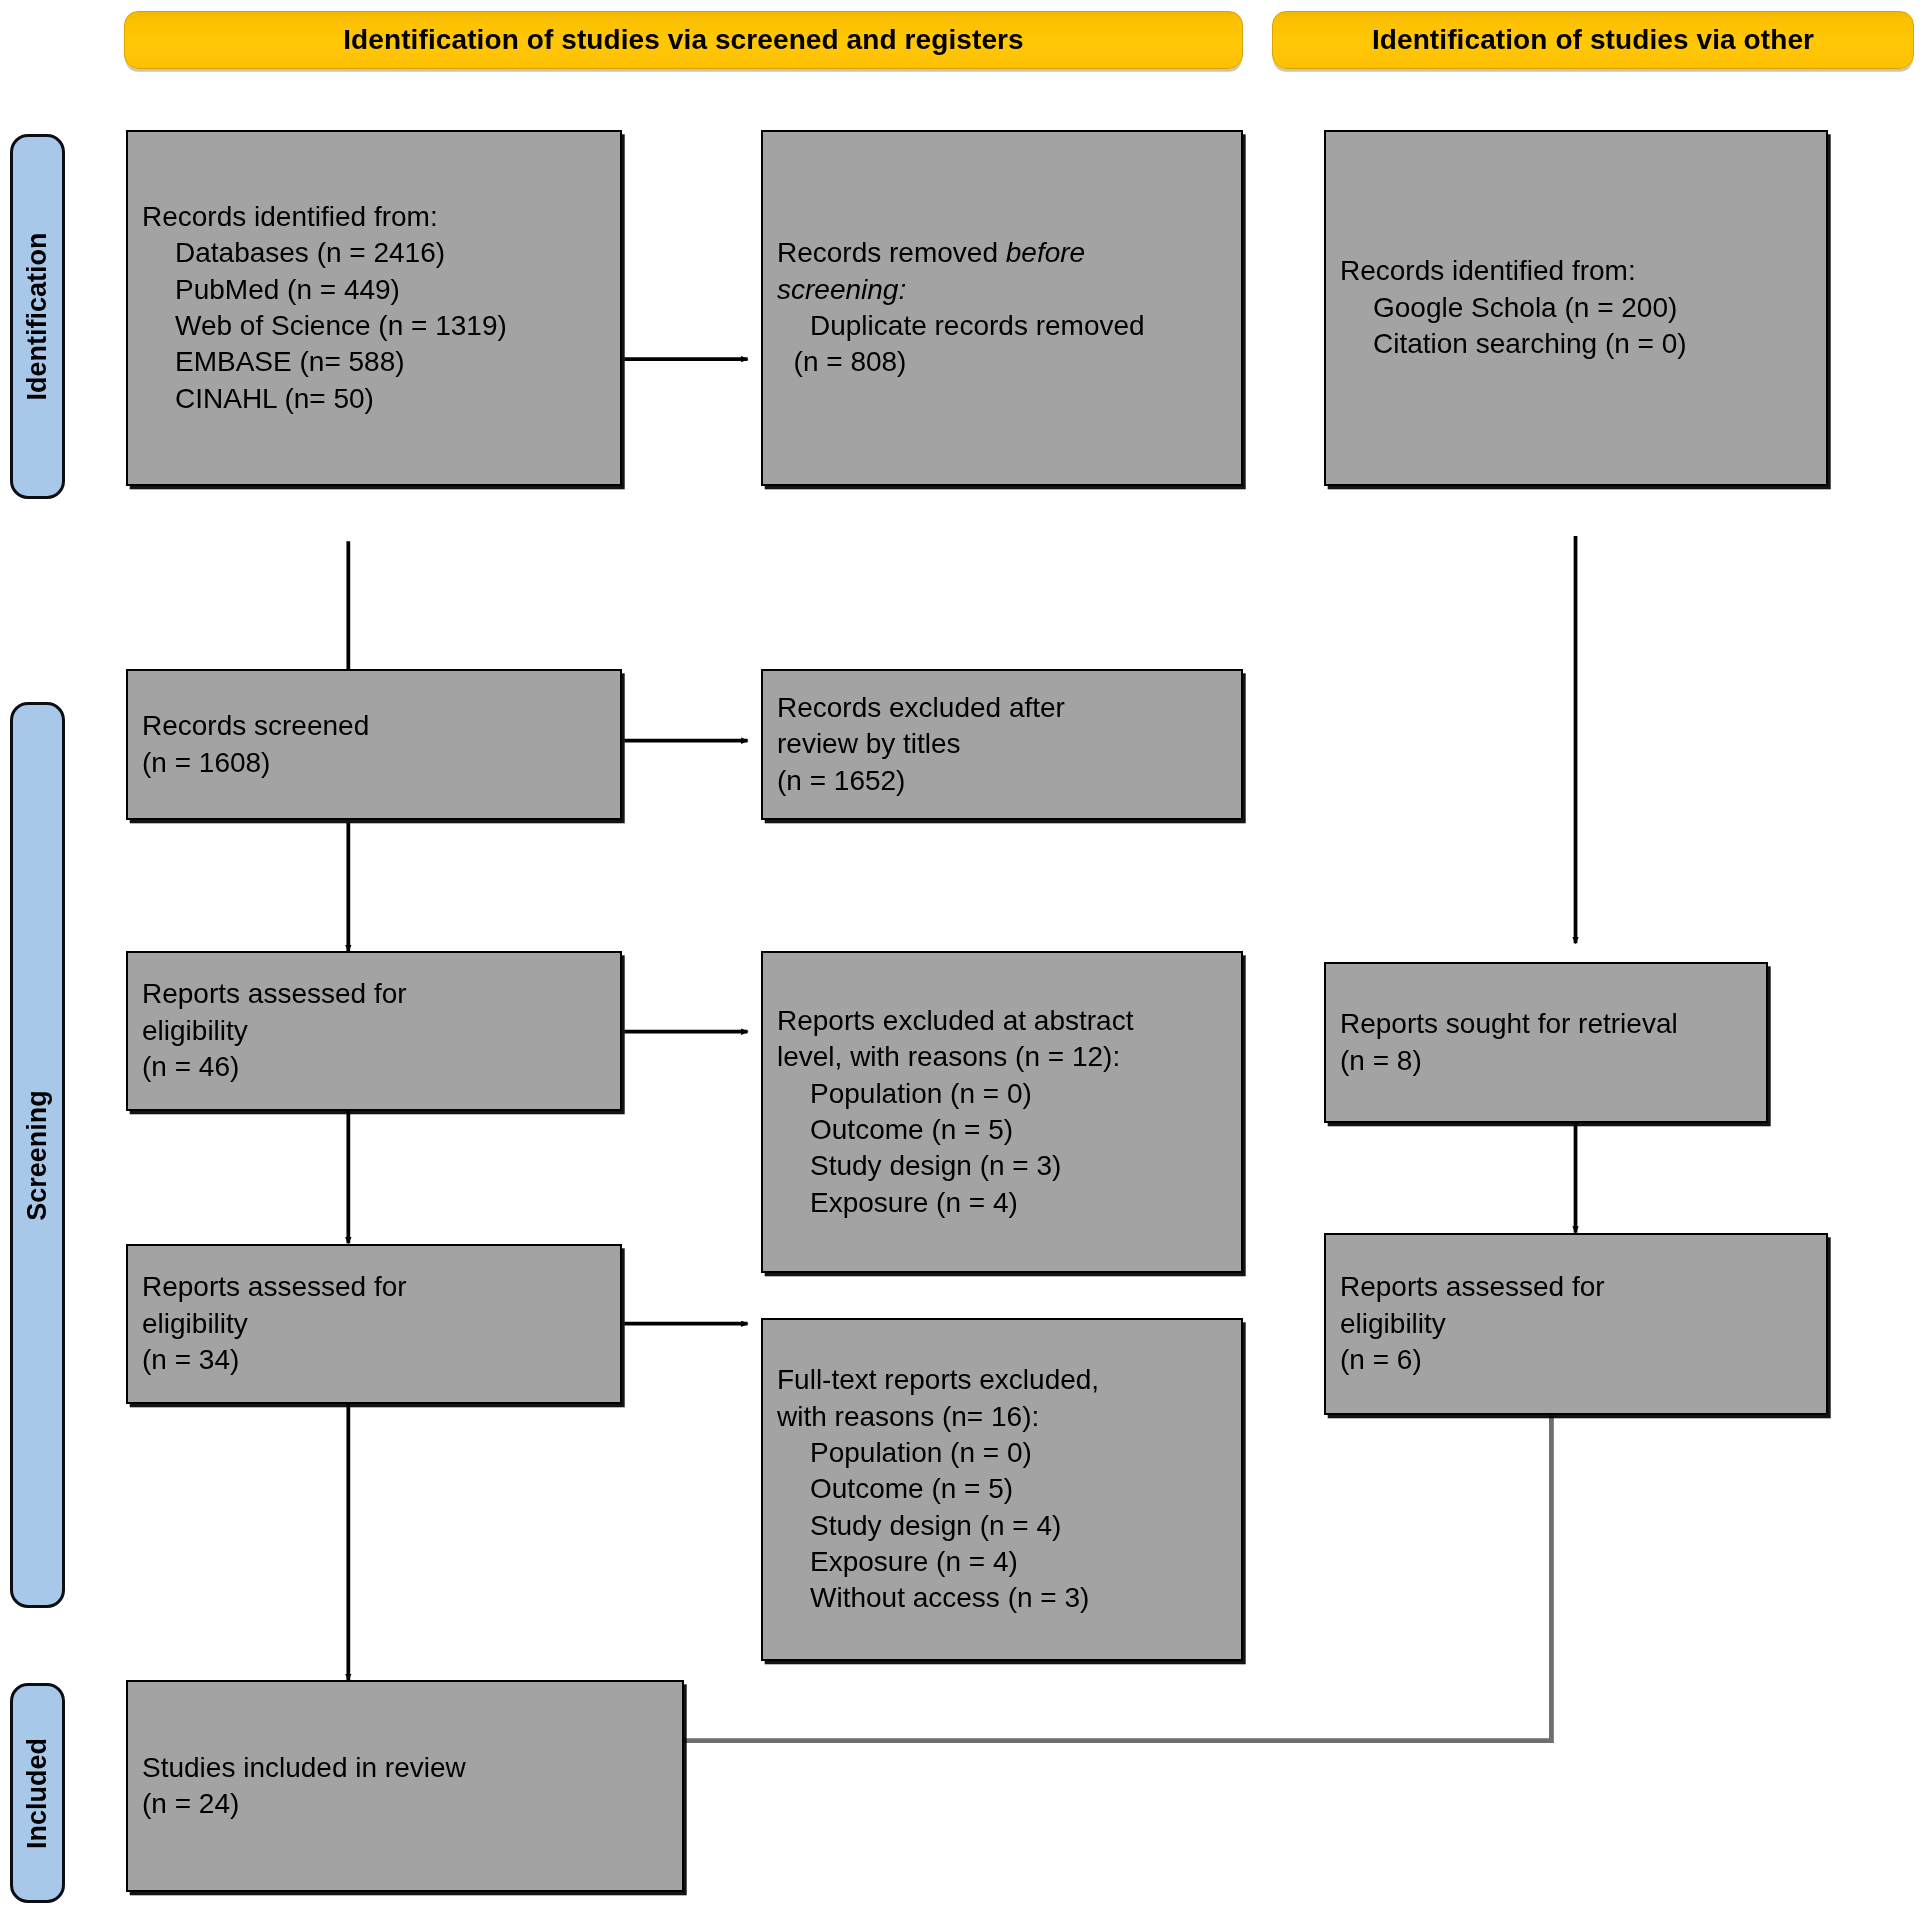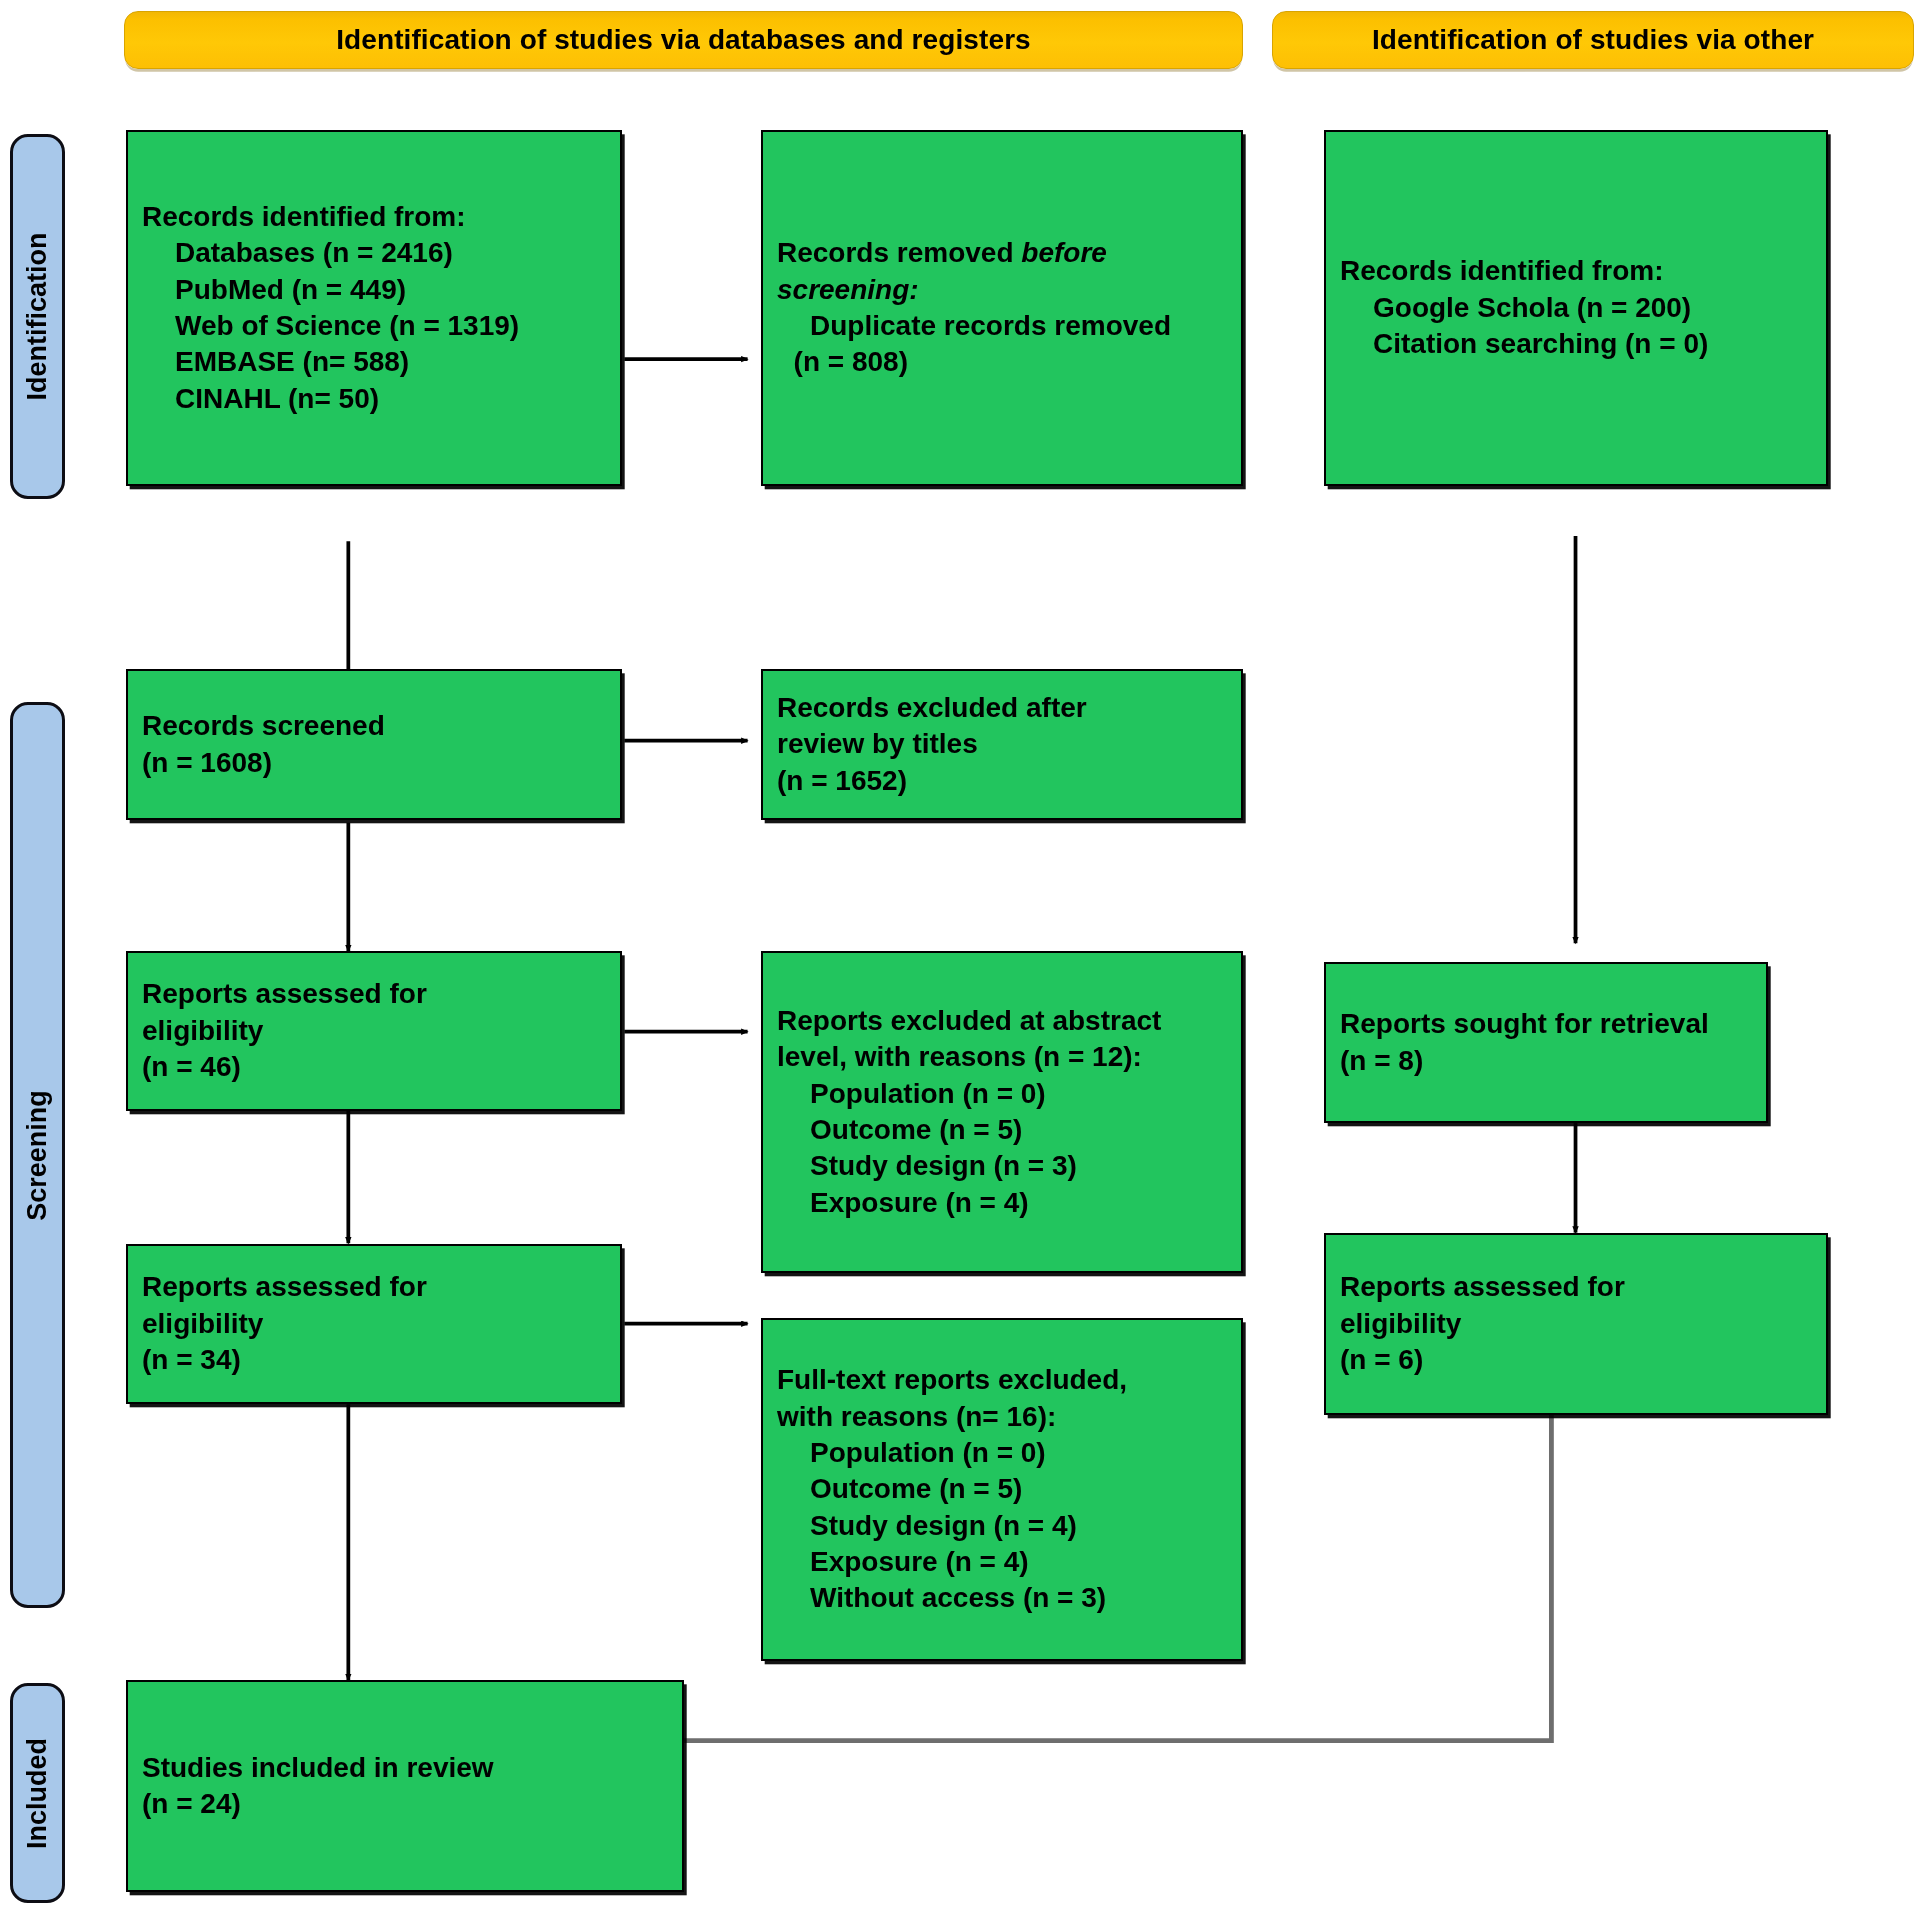--- a/index.html
+++ b/index.html
@@ -45,27 +45,26 @@
   .stage-bar span {
     transform: rotate(-90deg);
     white-space: nowrap;
     font-weight: bold;
     color: #000000;
   }
 
   
   .node {
     position: absolute;
-    background: #22c55e;
+    background: #a3a3a3;
     border: 2.7px solid #000000;
     box-sizing: border-box;
     box-shadow: 3.2px 3.8px 0 -0.5px rgba(0,0,0,0.92);
     display: flex;
     align-items: center;
-    font-weight: bold;
   }
   .node .body {
     width: 100%;
     padding: 0 14px;
     color: #000000;
     line-height: 1.30;
   }
   .node .line { white-space: pre; display: block; }
   .node .line.indent { padding-left: 33px; }
   .node .line.it { font-style: italic; }
@@ -110,21 +109,21 @@
     <line x1="650" y1="2620" x2="650" y2="3135" stroke="#000" stroke-width="7" marker-end="url(#ah)"></line>
 
     <line x1="2940" y1="1000" x2="2940" y2="1760" stroke="#000" stroke-width="7" marker-end="url(#ah)"></line>
 
     <line x1="2940" y1="2095" x2="2940" y2="2300" stroke="#000" stroke-width="7" marker-end="url(#ah)"></line>
 
     <path d="M2895,2640 L2895,3248 L1200,3248" fill="none" stroke="#6e6e6e" stroke-width="9" marker-end="url(#ahg)"></path>
   </svg>
 
   <div class="phase-header" style="left:124px; top:10.7px; width:1117px; height:56px; font-size:28px;">
-    <span>Identification of studies via databases and registers</span>
+    <span>Identification of studies via screened and registers</span>
   </div>
 
   <div class="phase-header" style="left:1272px; top:10.7px; width:640px; height:56px; font-size:28px;">
     <span>Identification of studies via other</span>
   </div>
 
   <div class="stage-bar" style="left:9.6px; top:134px; width:49px; height:359px;">
     <span style="font-size:27px;">Identification</span>
   </div>
 

